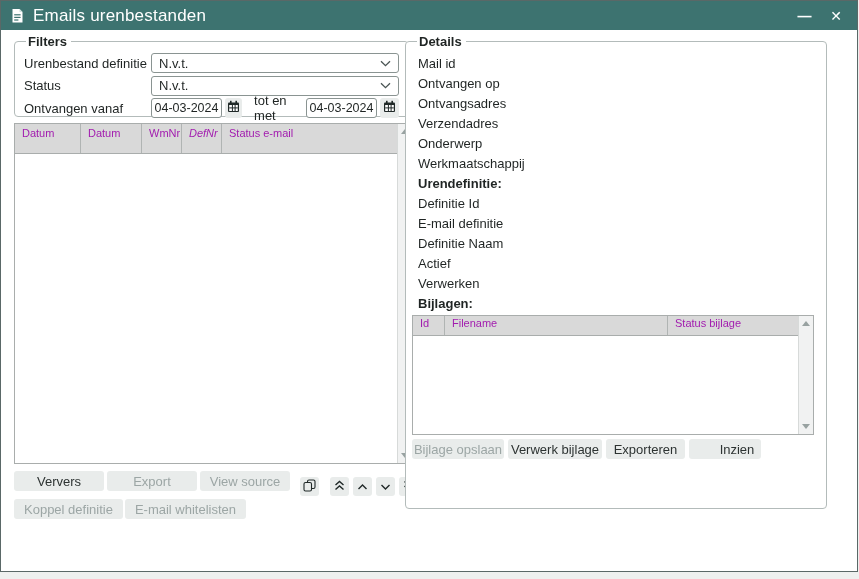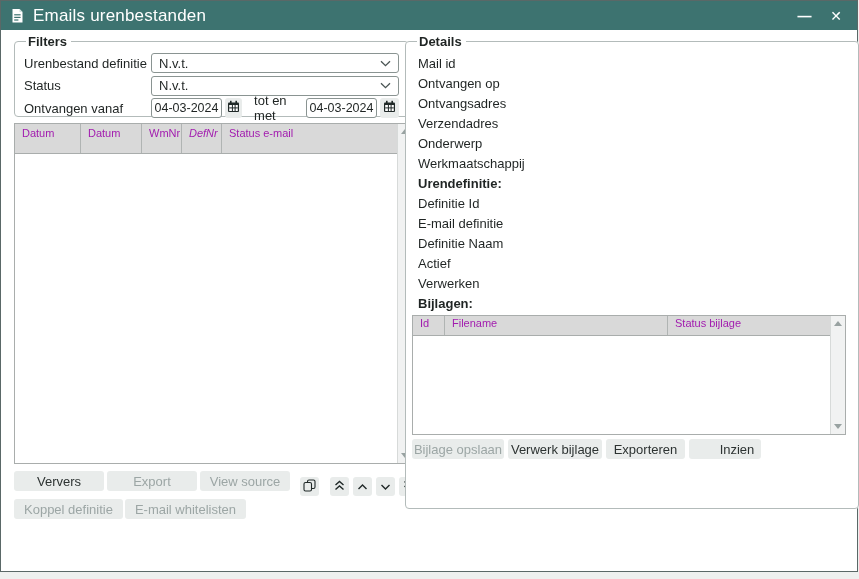--- a/index.html
+++ b/index.html
@@ -30,21 +30,21 @@
   .flabel{width:127px;flex:0 0 auto;}
   .selectbox{flex:1;height:20px;border:1px solid var(--field-border);border-radius:3px;background:#fff;display:flex;align-items:center;padding:0 7px;font-size:13px;color:var(--text);}
   .selectbox .chev{margin-left:auto;display:flex;align-items:center;}
   .dateinput{width:71px;height:20px;border:1px solid var(--field-border);border-radius:3px;font-size:12.5px;color:var(--text);text-align:center;padding:0;background:#fff;}
   .calbtn{width:19px;height:20px;margin-left:3px;border:none;border-radius:3px;background:var(--button-bg);display:flex;align-items:center;justify-content:center;padding:0;}
   .totlabel{margin:0 0 0 12px;}
   .dategroup2{margin-left:auto;display:flex;align-items:center;}
   
   .datatable{position:absolute;border:1px solid var(--table-border);background:#fff;display:flex;}
   #mail-table{left:13px;top:122px;width:399px;height:341px;}
-  #attach-table{position:relative;left:-3px;margin-top:1px;width:434px;height:120px;border:1px solid var(--table-border);background:#fff;display:flex;}
+  #attach-table{position:relative;left:-3px;margin-top:1px;width:402px;height:120px;border:1px solid var(--table-border);background:#fff;display:flex;}
   .dt-main{flex:1;display:flex;flex-direction:column;min-width:0;}
   .dt-header{display:flex;background:var(--table-header-bg);border-bottom:1px solid var(--table-border);flex:0 0 auto;}
   #mail-table .dt-header{height:30px;}
   #attach-table .dt-header{height:20px;}
   .hcell{font-size:11px;color:#a21caf;padding:3px 0 0 7px;border-right:1px solid #b0b4b3;overflow:hidden;white-space:nowrap;}
   #attach-table .hcell{padding-top:1px;}
   .hcell:last-child{border-right:none;}
   .dt-body{flex:1;background:#fff;}
   .dt-scroll{flex:0 0 15px;background:var(--track);border-left:1px solid #d7dad9;display:flex;flex-direction:column;align-items:center;justify-content:space-between;padding:5px 0;}
   .tri-up{width:0;height:0;border-left:4px solid transparent;border-right:4px solid transparent;border-bottom:5px solid #98a2a1;}

